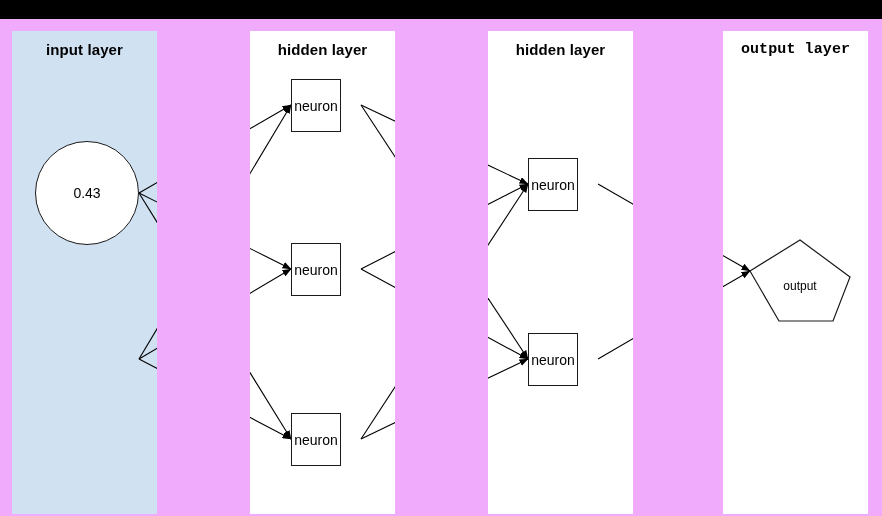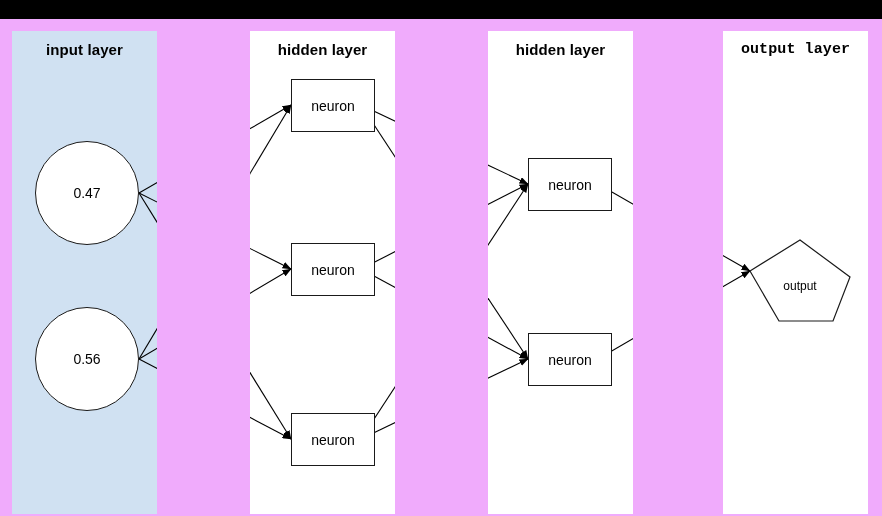--- a/index.html
+++ b/index.html
@@ -76,21 +76,21 @@
   .node-circle {
     border-radius: 50%;
     width: 104px;
     height: 104px;
     font-size: 14px;
   }
   #input-node-1 { left: 35px;  top: 122px; }
   #input-node-2 { left: 35px;  top: 288px; }
 
   .node-box {
-    width: 84px;
+    width: 50px;
     height: 53px;
     font-size: 14px;
   }
   #h1-neuron-1 { left: 291px; top: 60px;  }
   #h1-neuron-2 { left: 291px; top: 224px; }
   #h1-neuron-3 { left: 291px; top: 394px; }
   #h2-neuron-1 { left: 528px; top: 139px; }
   #h2-neuron-2 { left: 528px; top: 314px; }
 
   .node-pentagon {
@@ -188,26 +188,23 @@
         <marker id="ah3" markerWidth="9" markerHeight="7" refX="8.5" refY="3.5" orient="auto" markerUnits="userSpaceOnUse">
           <polygon points="0,0 9,3.5 0,7" fill="#000000"></polygon>
         </marker>
       </defs>
       <line x1="598" y1="165" x2="750" y2="252" marker-end="url(#ah3)"></line>
       <line x1="598" y1="340" x2="750" y2="252" marker-end="url(#ah3)"></line>
     </svg>
   </div>
 
   <div class="node node-circle" id="input-node-1">
-    <span>0.47</span>
-  </div>
-
-  <div class="node node-circle" id="input-node-2">
-    <span>0.56</span>
-  </div>
+    <span>0.43</span>
+  </div>
+
 
   <div class="node node-box" id="h1-neuron-1">
     <span>neuron</span>
   </div>
 
   <div class="node node-box" id="h1-neuron-2">
     <span>neuron</span>
   </div>
 
   <div class="node node-box" id="h1-neuron-3">

